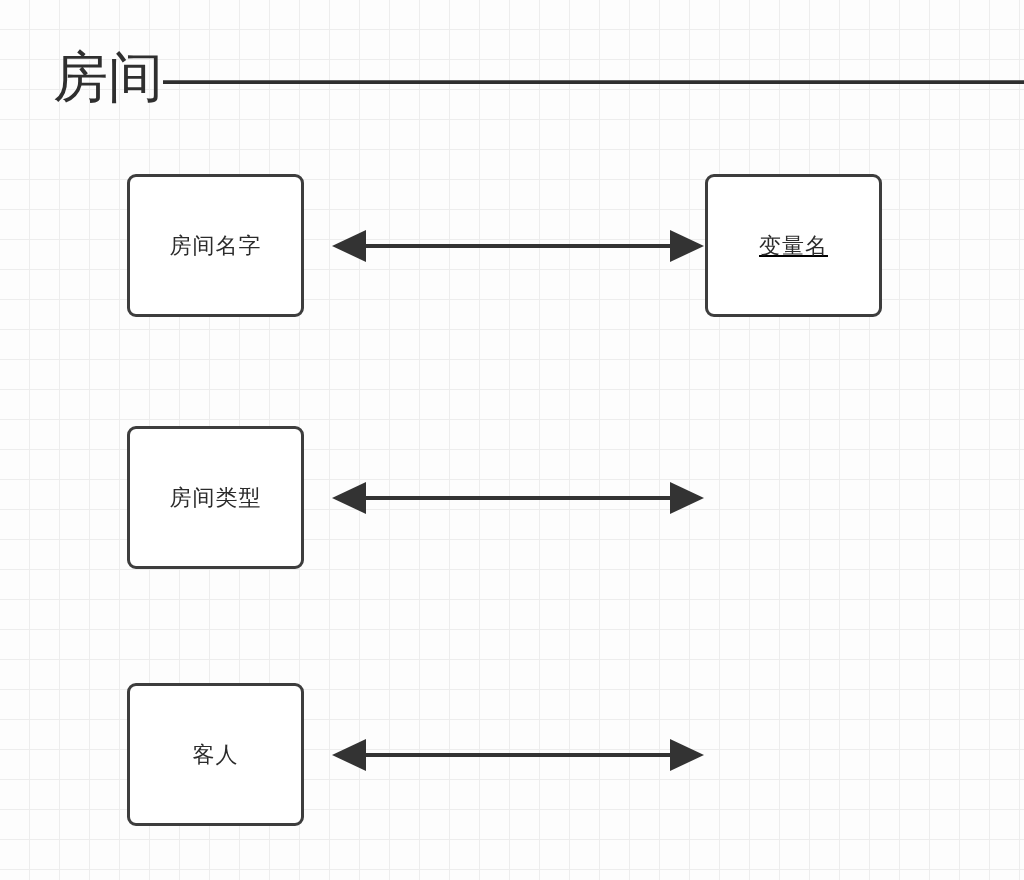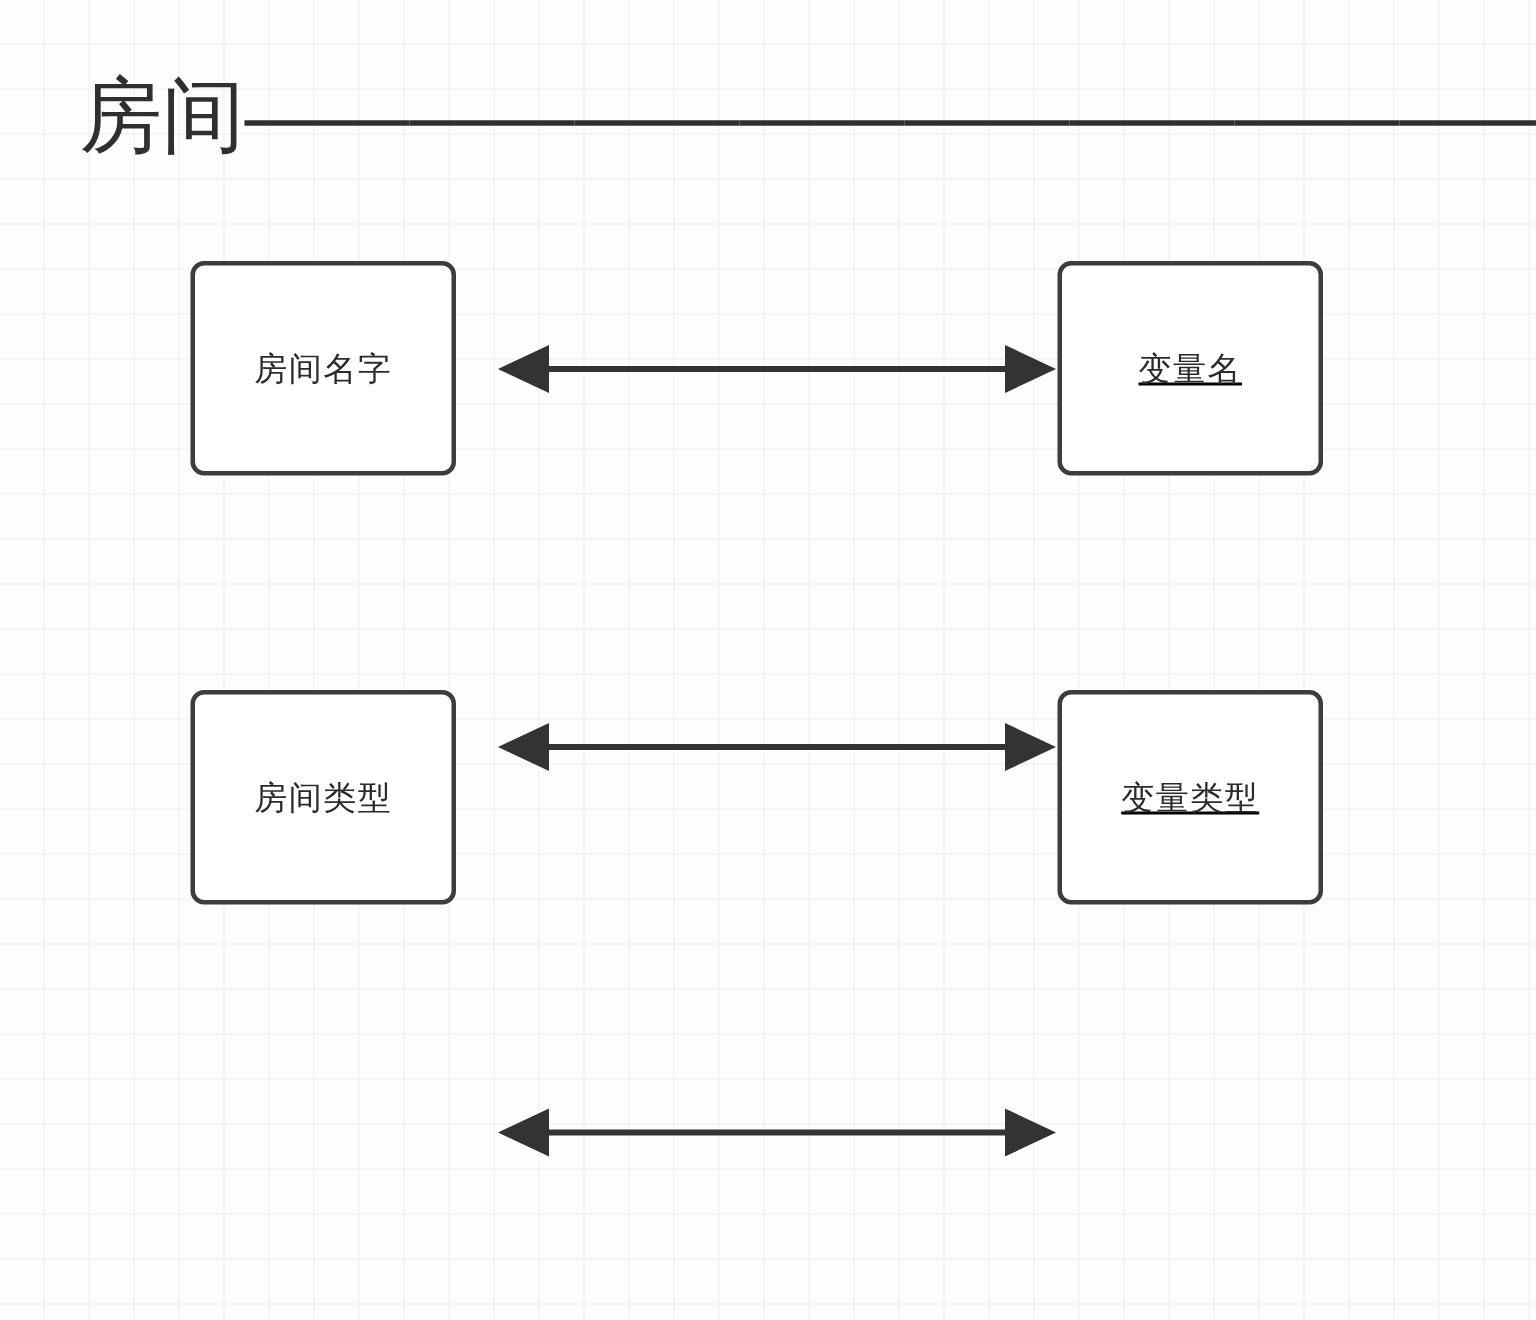--- a/index.html
+++ b/index.html
@@ -58,21 +58,21 @@
   .node-label {
     font-size: 22px;
     color: #2b2b2b;
     letter-spacing: 1px;
     white-space: nowrap;
     user-select: none;
   }
 
   
   .row-1 { top: 174px; }
-  .row-2 { top: 426px; margin-top: 34px; }
+  .row-2 { top: 426px; }
   .row-3 { top: 683px; }
 
   
   .col-left  { left: 127px; }
   .col-right { left: 705px; text-decoration: underline; }
 
   
   #connectors {
     position: absolute;
     left: 0;
@@ -96,24 +96,24 @@
   </div>
 
   <div class="node row-1 col-right">
     <span class="node-label">变量名</span>
   </div>
 
   <div class="node row-2 col-left">
     <span class="node-label">房间类型</span>
   </div>
 
-  <div class="node row-2 col-right">
-    <span class="node-label">变量类型</span>
+
+  <div class="node row-3 col-left">
+    <span class="node-label">客人</span>
   </div>
-
 
 
   <svg id="connectors" viewBox="0 0 1024 880">
 
     <g>
       <line x1="360" y1="246" x2="676" y2="246"></line>
       <polygon points="332,246 366,230 366,262"></polygon>
       <polygon points="704,246 670,230 670,262"></polygon>
     </g>
 

